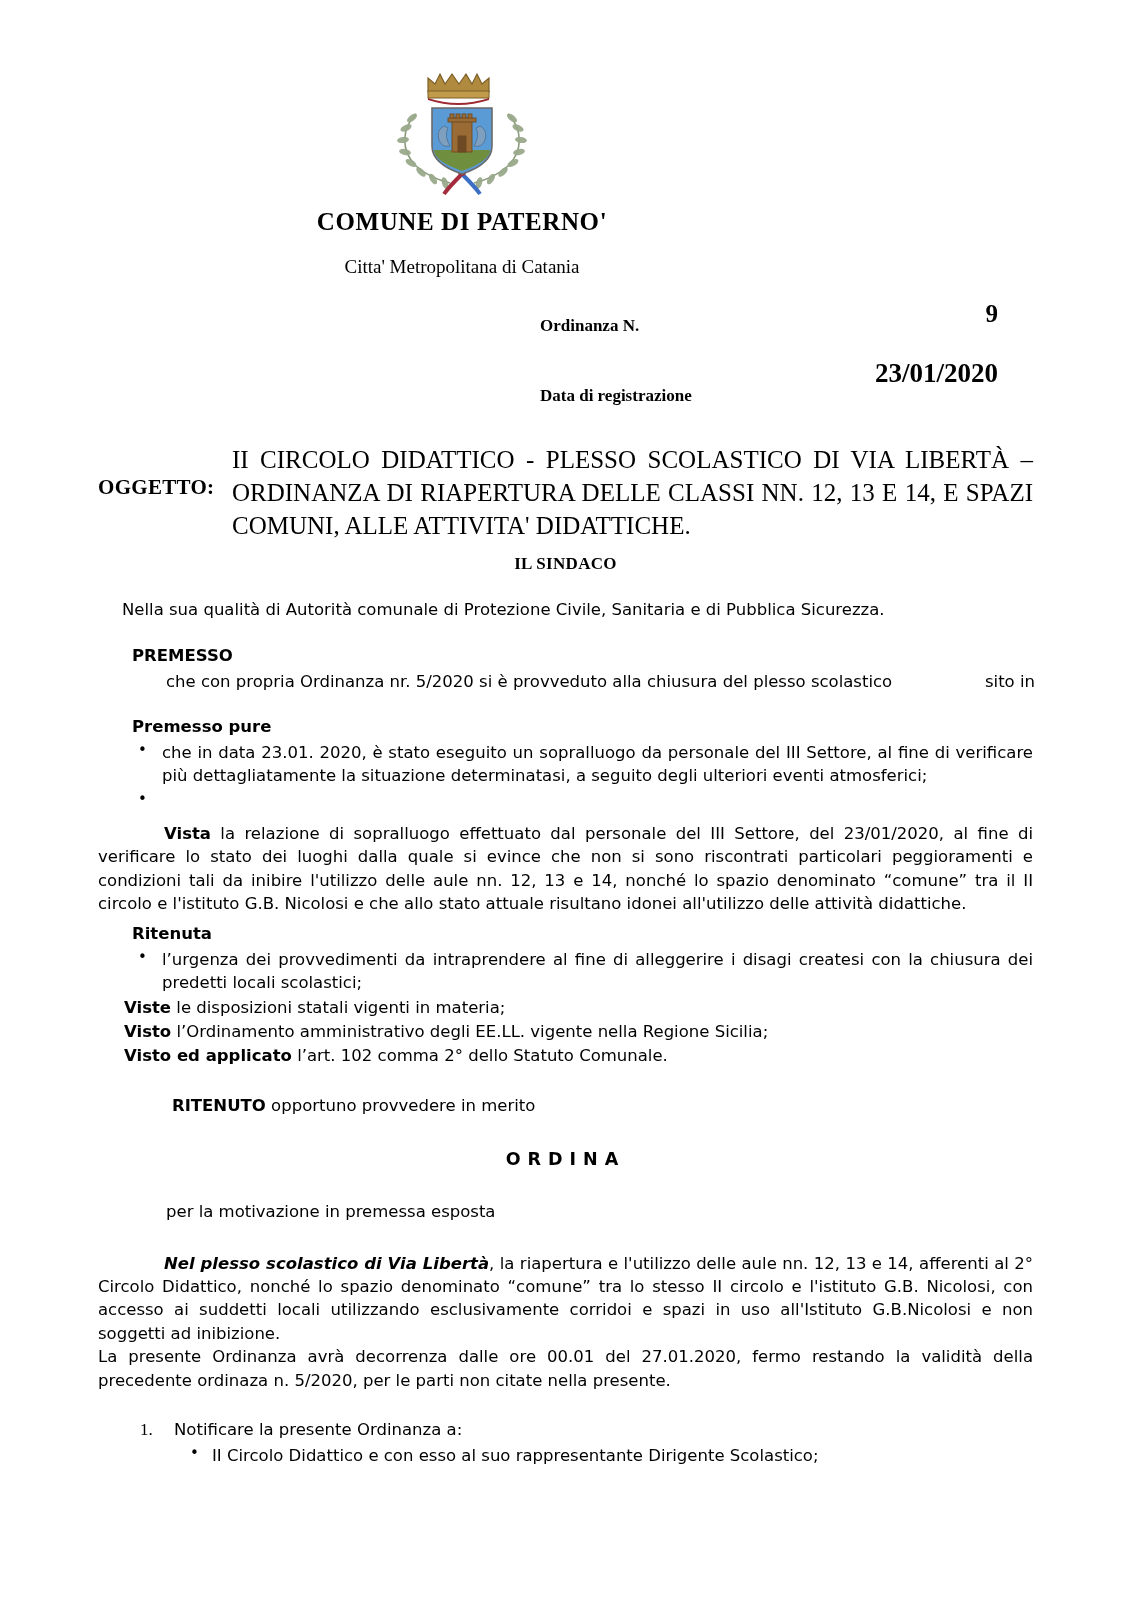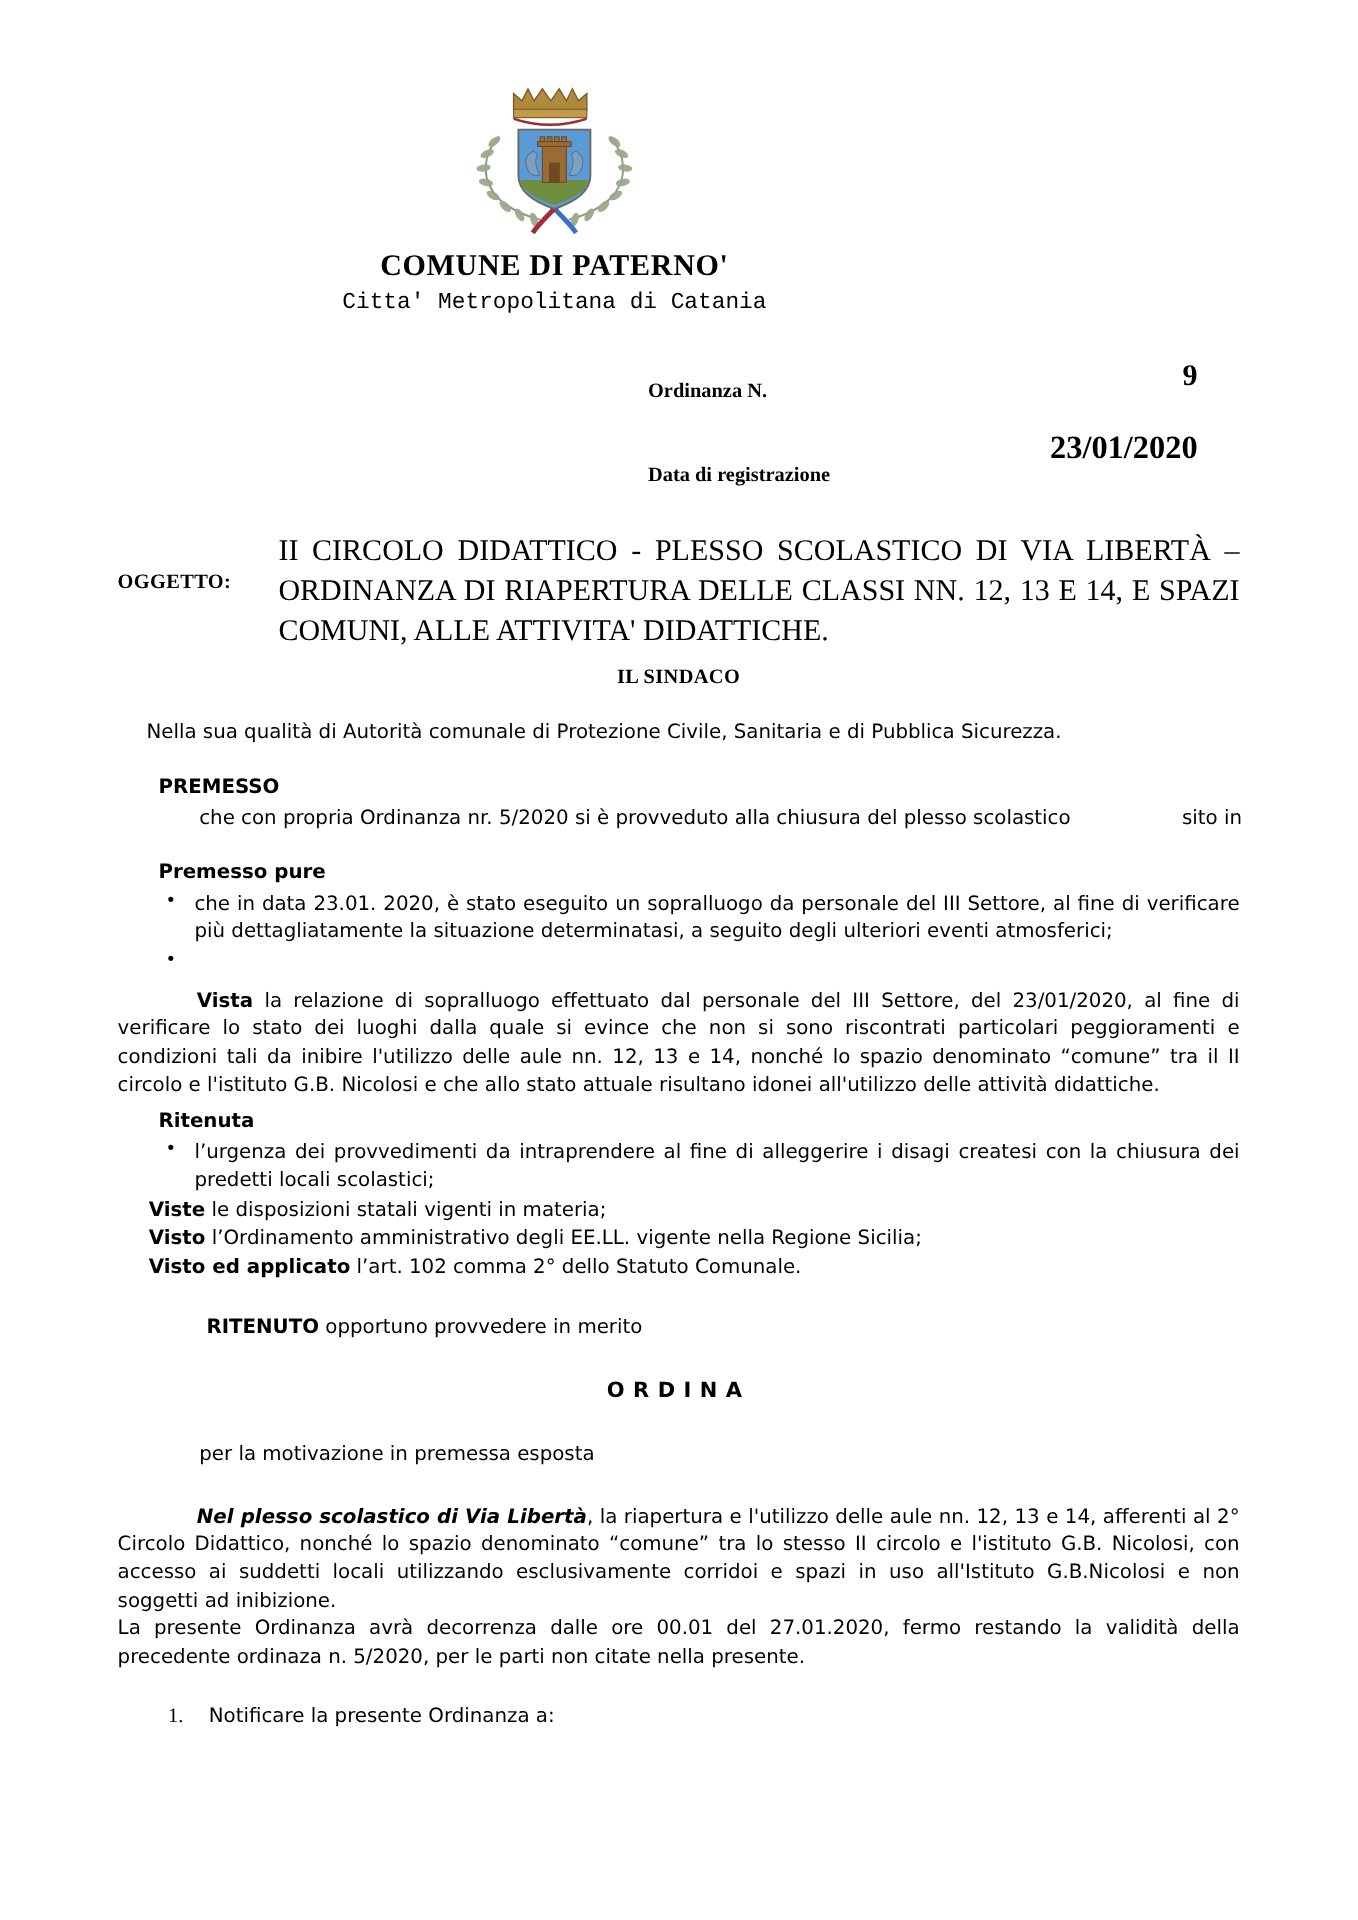--- a/index.html
+++ b/index.html
@@ -40,23 +40,23 @@
     text-align: center;
     font-family: "Liberation Serif", serif;
     font-weight: bold;
     font-size: 25px;
     letter-spacing: 0.6px;
     margin-top: 6px;
     color: #000;
   }
   .comune-sub {
     text-align: center;
-    font-family: Liberation Mono, monospace;
+    font-family: Liberation Serif, serif;
     font-size: 19px;
-    margin-top: 5px;
+    margin-top: 20px;
     color: #000;
   }
 
   
   .ord-block {
     position: absolute;
     left: 540px;
     top: 300px;
     width: 480px;
     font-family: "Liberation Serif", serif;
@@ -88,21 +88,21 @@
     left: 98px;
     top: 443px;
     width: 935px;
   }
   .oggetto-label {
     position: absolute;
     left: 0;
     top: 32px;
     font-family: "Liberation Serif", serif;
     font-weight: bold;
-    font-size: 17px;
+    font-size: 21px;
     letter-spacing: 0.3px;
   }
   .oggetto-text {
     margin-left: 134px;
     font-family: "Liberation Serif", serif;
     font-size: 25px;
     line-height: 1.32;
     text-align: justify;
     text-align-last: left;
   }
@@ -358,17 +358,20 @@
     <div class="ordina">ORDINA</div>
 
     <div class="motivazione">per la motivazione in premessa esposta</div>
 
     <div class="dispositivo"><i class="bi">Nel plesso scolastico di Via Libertà</i><span>, la riapertura e l'utilizzo delle aule nn. 12, 13 e 14, afferenti al 2° Circolo Didattico, nonché lo spazio denominato “comune” tra lo stesso II circolo e l'istituto G.B. Nicolosi, con accesso ai suddetti locali utilizzando esclusivamente corridoi e spazi in uso all'Istituto G.B.Nicolosi e non soggetti ad inibizione.</span></div>
     <div class="decorrenza">La presente Ordinanza avrà decorrenza dalle ore 00.01 del 27.01.2020, fermo restando la validità della precedente ordinaza n. 5/2020, per le parti non citate nella presente.</div>
 
     <ol class="numlist">
       <li>
         <span>Notificare la presente Ordinanza a:</span>
+        <ul class="sublist">
+          <li>II Circolo Didattico e con esso al suo rappresentante Dirigente Scolastico;</li>
+        </ul>
       </li>
     </ol>
 
   </div>
 </div>
 
 </body></html>

